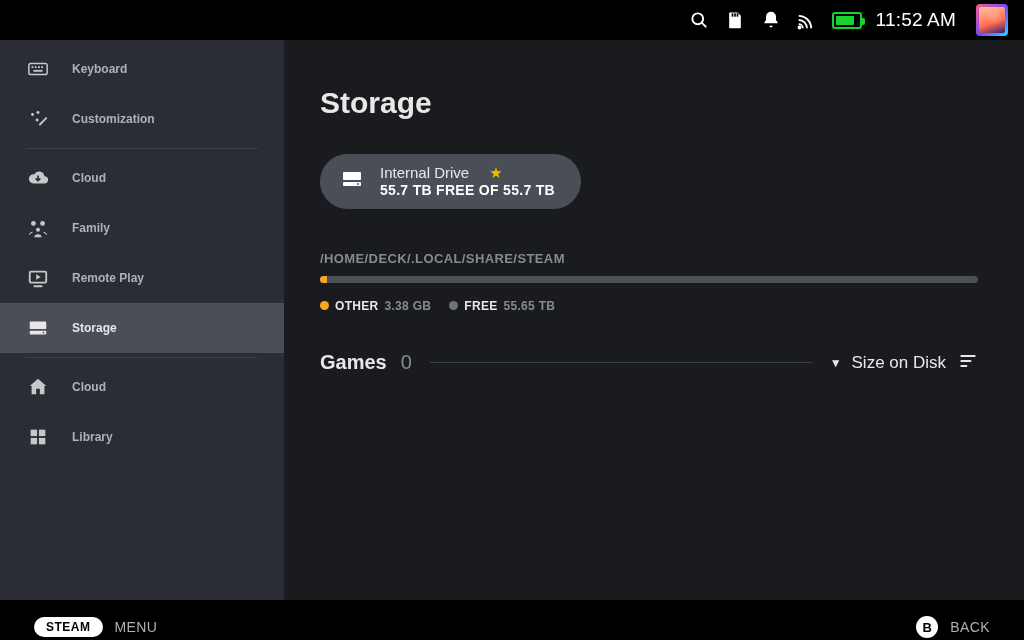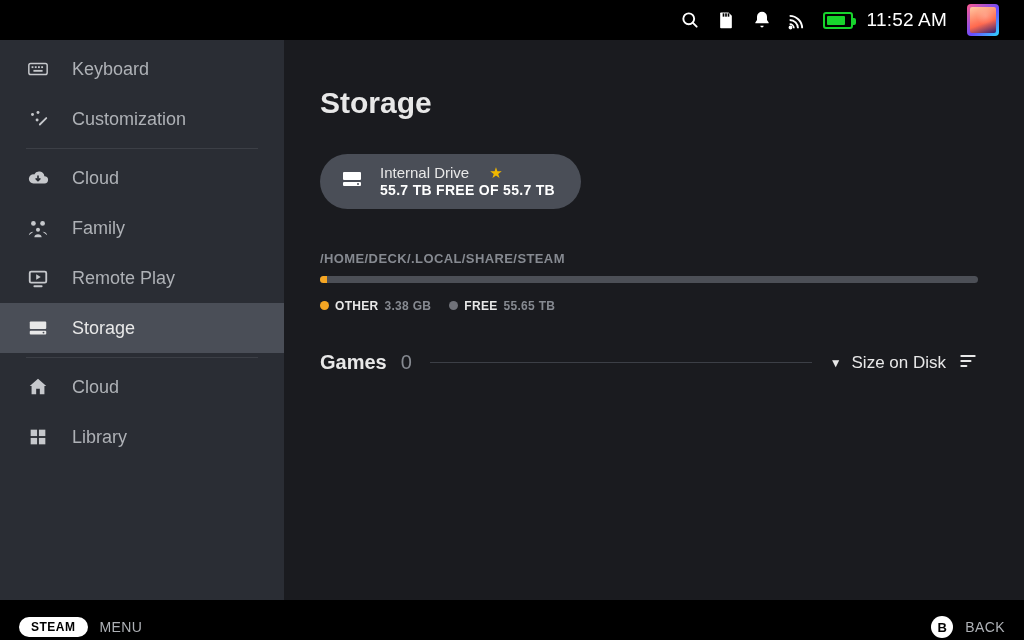--- a/index.html
+++ b/index.html
@@ -28,21 +28,21 @@
   }
   
   .topbar {
     position: absolute;
     top: 0; left: 0; right: 0;
     height: 40px;
     background: var(--bg-header);
     display: flex;
     align-items: center;
     justify-content: flex-end;
-    padding-right: 25px;
+    padding-right: 16px;
     gap: 14px;
   }
   .topbar .top-icon {
     width: 22px; height: 22px;
     display: flex; align-items: center; justify-content: center;
     color: #fff;
   }
   .topbar svg { width: 20px; height: 20px; }
   .battery {
     width: 30px; height: 17px;
@@ -103,22 +103,22 @@
     display: flex;
     flex-direction: column;
   }
   .side-item {
     height: 50px;
     display: flex;
     align-items: center;
     padding-left: 26px;
     gap: 22px;
     color: var(--text-secondary);
-    font-size: 18px;
-    font-weight: 400;
+    font-size: 12px;
+    font-weight: 700;
     cursor: pointer;
   }
   .side-item.active {
     background: var(--bg-sidebar-active);
     color: var(--text-primary);
   }
   .side-item .side-icon {
     width: 24px;
     display:flex; align-items:center; justify-content:center;
     color: #c6c8cc;
@@ -244,21 +244,21 @@
 
   
   .footer {
     position: absolute;
     left: 0; right: 0; bottom: 0;
     height: 26px;
     background: var(--bg-footer);
     display: flex;
     align-items: center;
     justify-content: space-between;
-    padding: 0 19px;
+    padding: 0 34px;
   }
   .footer-left {
     display: flex; align-items: center; gap: 12px;
   }
   .steam-pill {
     background: #fff;
     color: #000;
     font-weight: 700;
     font-size: 12px;
     letter-spacing: 0.5px;

